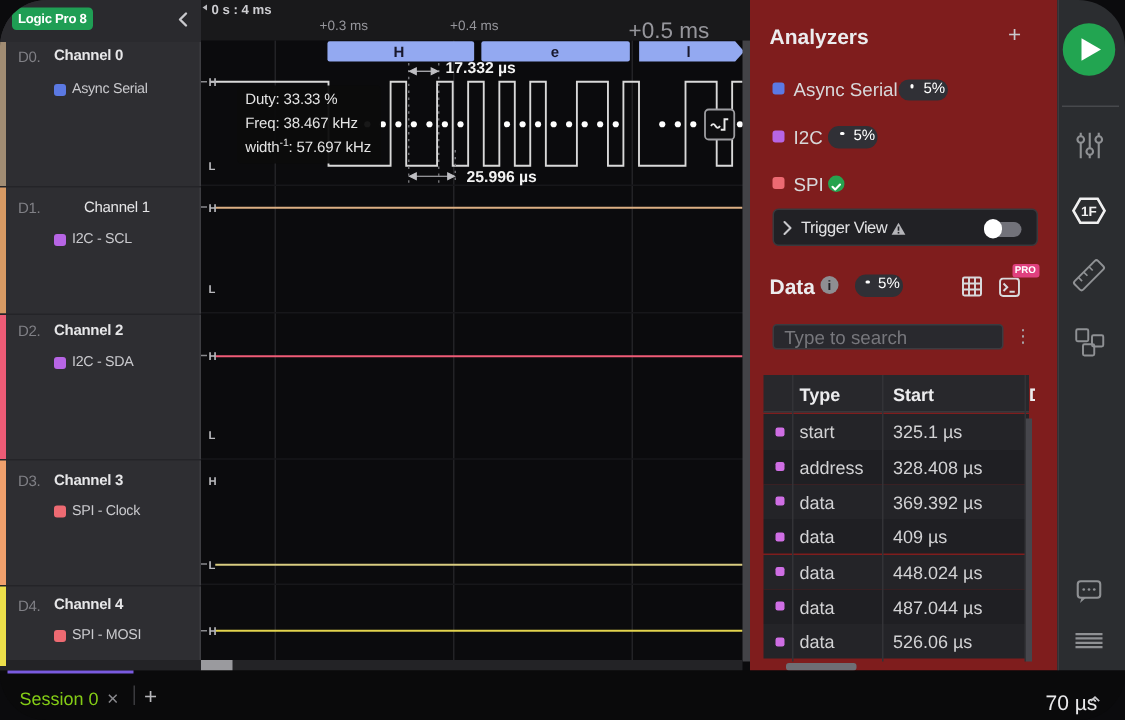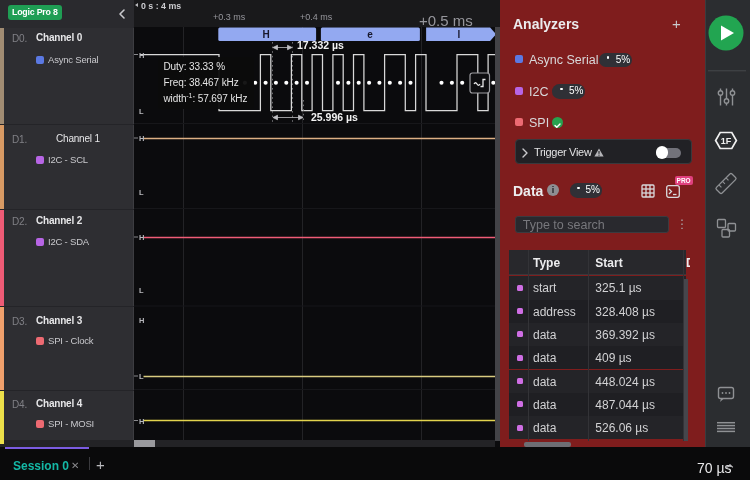--- a/index.html
+++ b/index.html
@@ -1,18 +1,18 @@
 <!DOCTYPE html>
 <html><head>
 <meta charset="utf-8">
 <style>
   * { margin:0; padding:0; box-sizing:border-box; }
   html,body { width:750px; height:480px; overflow:hidden; background:#0b0b0d; }
   body { font-family:"Liberation Sans", sans-serif; }
-  #app { position:relative; width:750px; height:480px; overflow:hidden; }
+  #app { position:relative; width:750px; height:480px; overflow:hidden;border-radius:31px; }
   .abs { position:absolute; }
 </style>
 </head>
 <body>
 <div id="app">
 
   <div class="abs" style="left:134px; top:0; width:366px; height:447px; background:#0b0b0d;">
 
     <div class="abs" style="left:0; top:0; width:366px; height:27px; background:#19191b;"></div>
     <div class="abs" style="left:1px; top:1px; width:0; height:0; border-top:2.5px solid transparent; border-bottom:2.5px solid transparent; border-right:3.5px solid #b9b9bd; margin-top:2px;"></div>
@@ -333,21 +333,21 @@
         <line x1="716" y1="425.6" x2="734" y2="425.6"></line>
         <line x1="716" y1="428.5" x2="734" y2="428.5"></line>
         <line x1="716" y1="431.4" x2="734" y2="431.4"></line>
       </g>
     </svg>
   </div>
 
   <div class="abs" style="left:0; top:447px; width:750px; height:33px; background:#0a0a0b;">
     <div class="abs" style="left:5px; top:0px; width:84px; height:2px; background:#7a5be0;"></div>
     <div class="abs" style="left:88.5px; top:9.5px; width:1px; height:13px; background:#3a3a3e;"></div>
-    <div class="abs" style="left:13px; top:12px; font-size:12px; font-weight:bold; color:#14b8a6;">Session 0</div>
+    <div class="abs" style="left:13px; top:12px; font-size:12px; font-weight:normal; color:#84cc16;">Session 0</div>
     <div class="abs" style="left:71px; top:13px; font-size:10px; color:#8a8a8e;">✕</div>
     <div class="abs" style="left:96px; top:9px; font-size:15px; color:#b9b9bd;">+</div>
     <div class="abs" style="left:697px; top:13px; font-size:14px; color:#e8e8ea;">70 µs</div>
     <svg class="abs" style="left:726px; top:15.5px;" width="8" height="6" viewBox="0 0 8 6">
         <path d="M1.2 4.4 L4 1.8 L6.8 4.4" fill="none" stroke="#c9c9cd" stroke-width="1.2"></path>
       </svg>
   </div>
 
 </div>
 

